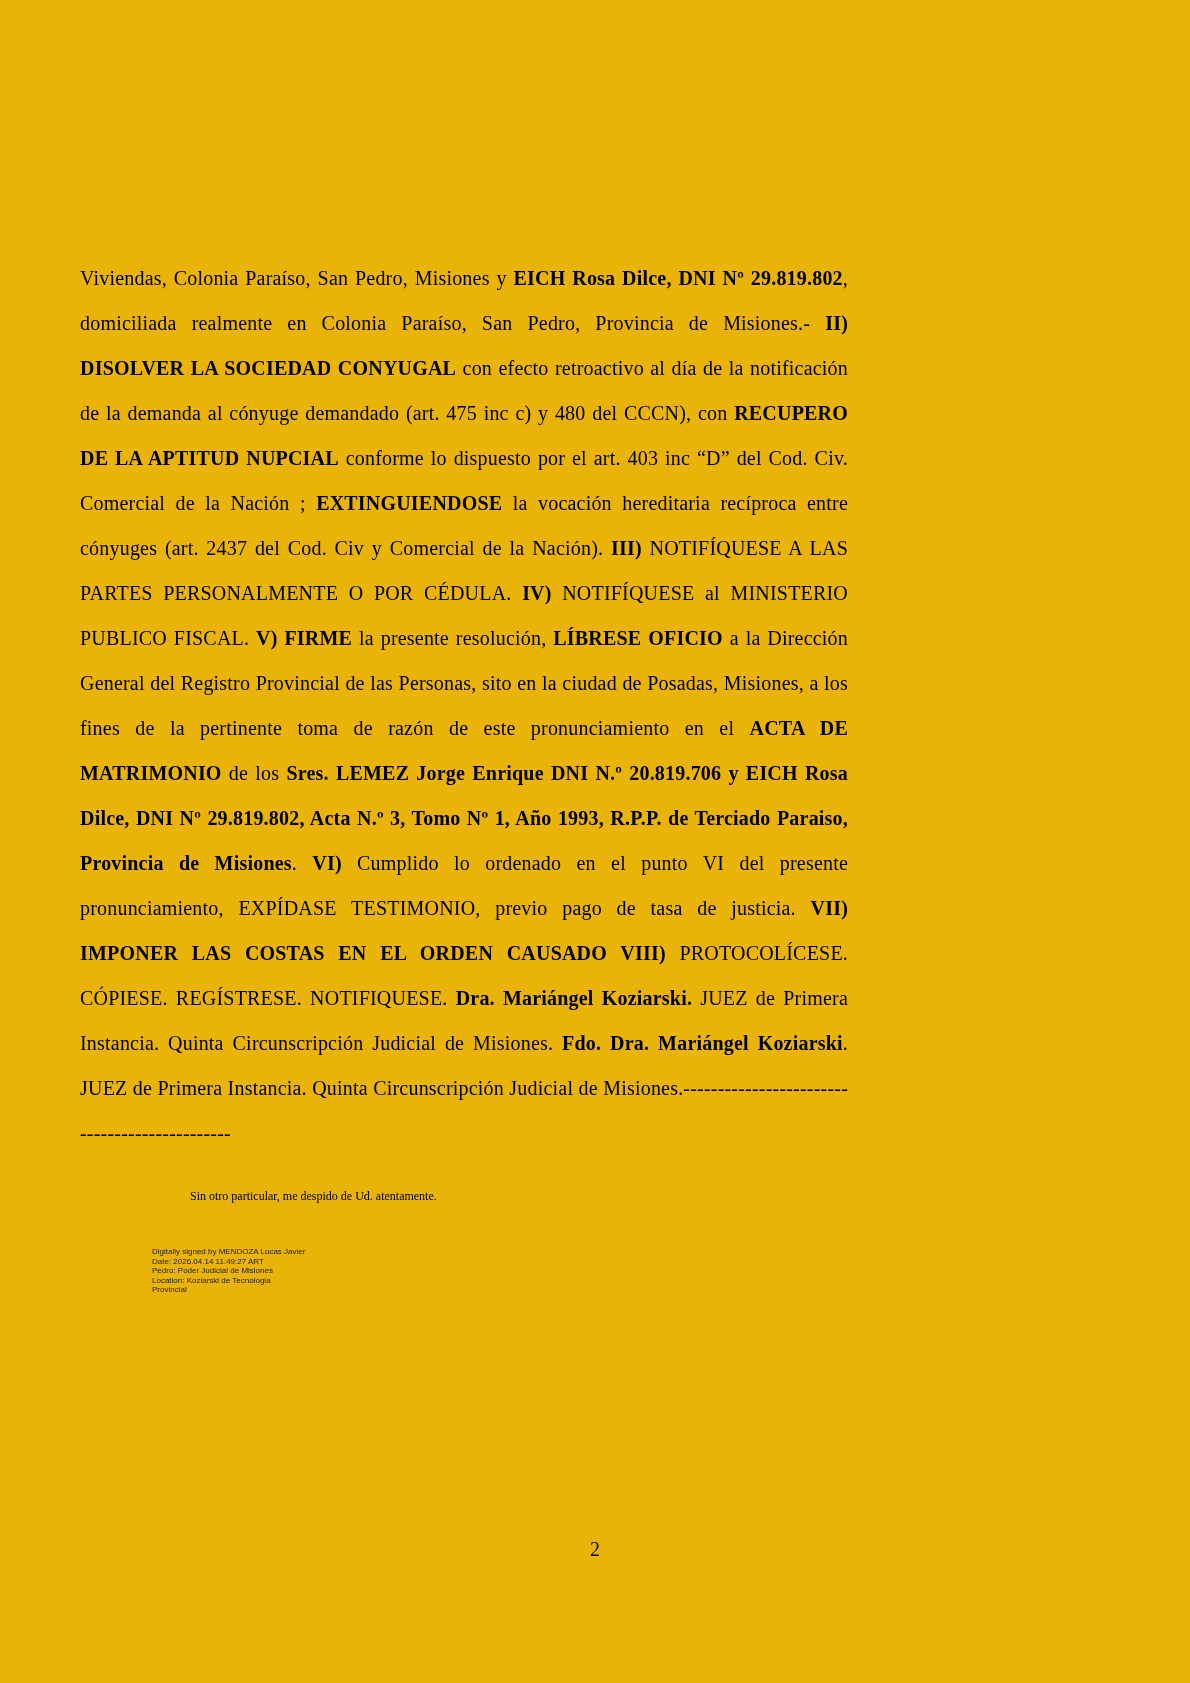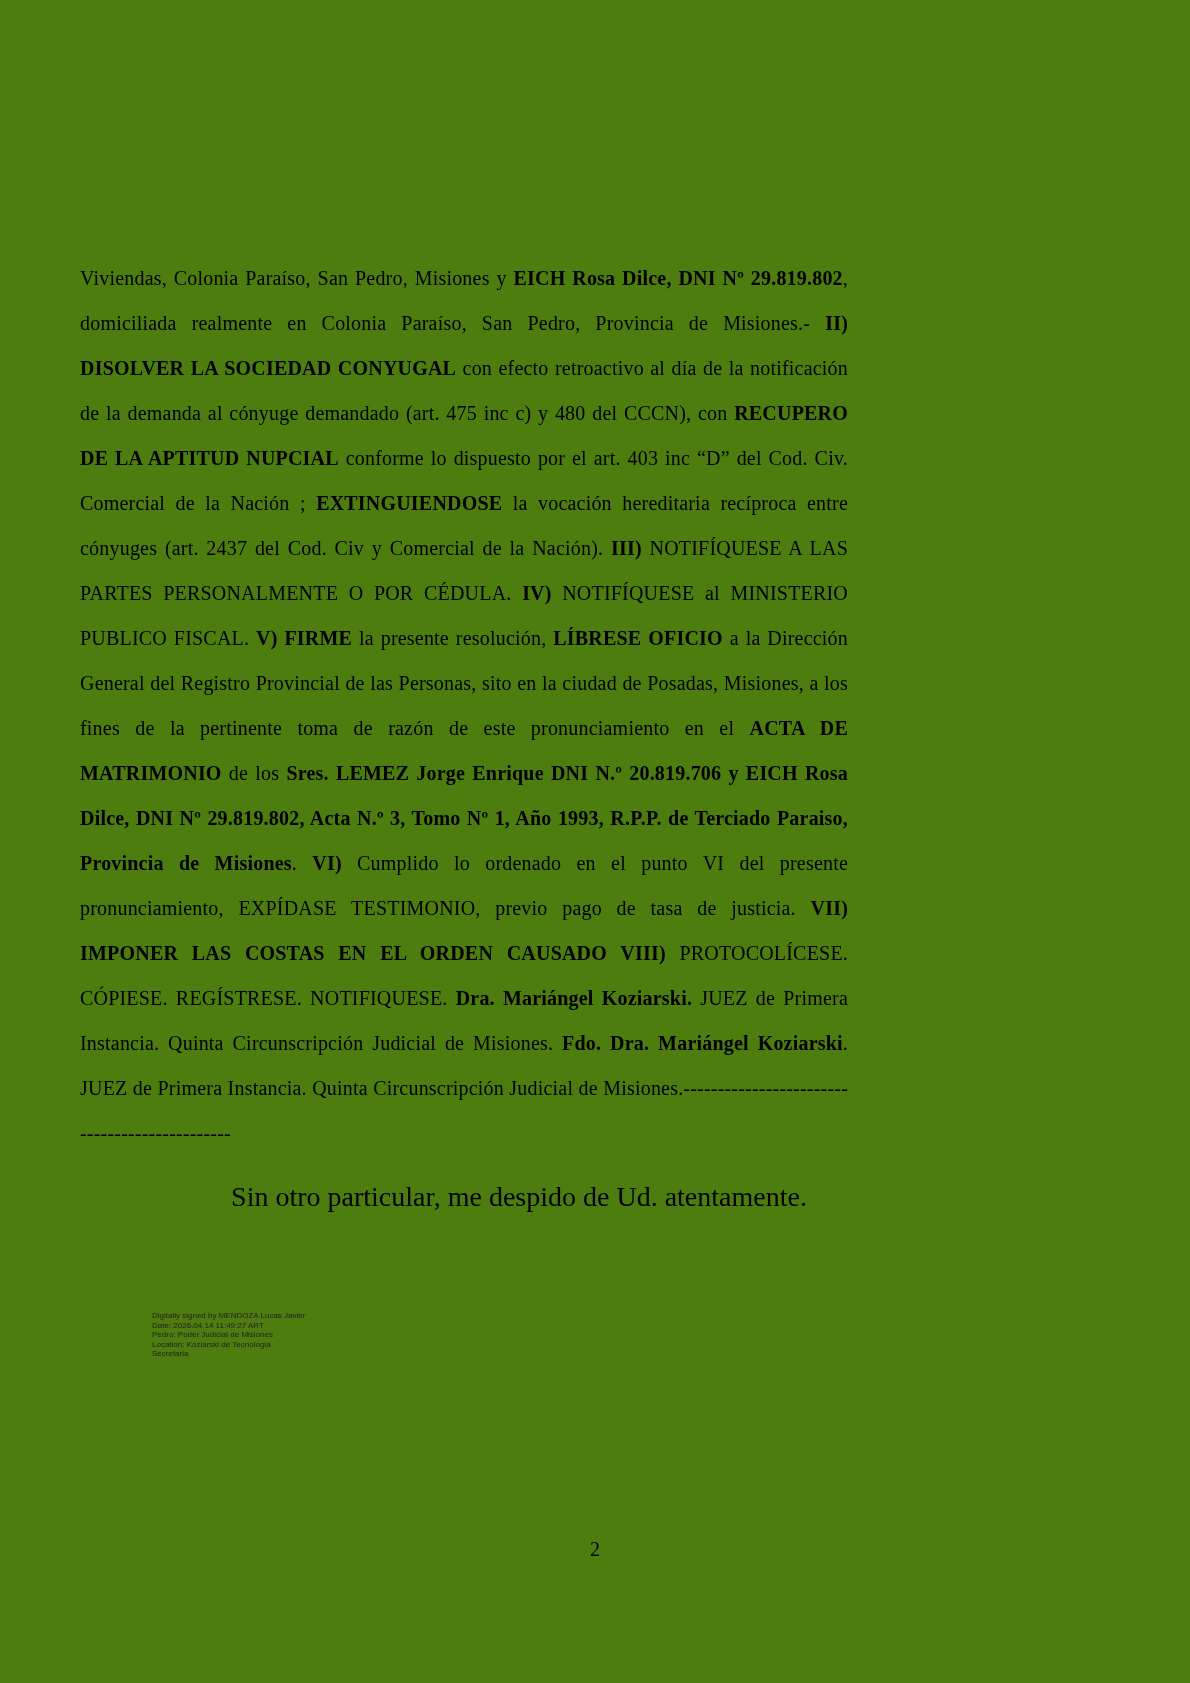--- a/index.html
+++ b/index.html
@@ -8,45 +8,44 @@
     width: 1190px;
     height: 1683px;
     position: relative;
     font-family: "Liberation Serif", serif;
     color: #000000;
     overflow: hidden;
   }
   .page {
     position: absolute;
     inset: 0;
-    background: #4d7c0f;
+    background: #eab308;
   }
   .content {
     position: absolute;
     left: 80px;
     top: 256px;
     width: 768px;
   }
   .main-para {
     font-size: 20px;
     line-height: 45px;
     text-align: justify;
     letter-spacing: 0.2px;
   }
   .main-para span { white-space: normal; }
   .main-para .bold { font-weight: bold; }
   .closing {
-    font-size: 28px;
+    font-size: 12px;
     line-height: 45px;
     margin-top: 18px;
     text-indent: 110px;
-    text-align: center;
   }
   .signature {
-    margin-top: 92px;
+    margin-top: 28px;
     margin-left: 72px;
     font-family: "Liberation Sans", sans-serif;
     font-size: 8px;
     line-height: 9.5px;
     color: #222222;
   }
   .page-number {
     position: absolute;
     top: 1538px;
     left: 0;
@@ -64,19 +63,19 @@
 
     <p class="main-para"><span>Viviendas, Colonia Paraíso, San Pedro, Misiones y </span><span class="bold">EICH Rosa Dilce, DNI Nº 29.819.802</span><span>, domiciliada realmente en Colonia Paraíso, San Pedro, Provincia de Misiones.- </span><span class="bold">II) DISOLVER LA SOCIEDAD CONYUGAL</span><span> con efecto retroactivo al día de la notificación de la demanda al cónyuge demandado (art. 475 inc c) y 480 del CCCN), con </span><span class="bold">RECUPERO DE LA APTITUD NUPCIAL</span><span> conforme lo dispuesto por el art. 403 inc “D” del Cod. Civ. Comercial de la Nación ; </span><span class="bold">EXTINGUIENDOSE</span><span> la vocación hereditaria recíproca entre cónyuges (art. 2437 del Cod. Civ y Comercial de la Nación). </span><span class="bold">III)</span><span> NOTIFÍQUESE A LAS PARTES PERSONALMENTE O POR CÉDULA. </span><span class="bold">IV)</span><span> NOTIFÍQUESE al MINISTERIO PUBLICO FISCAL. </span><span class="bold">V) FIRME</span><span> la presente resolución, </span><span class="bold">LÍBRESE OFICIO</span><span> a la Dirección General del Registro Provincial de las Personas, sito en la ciudad de Posadas, Misiones, a los fines de la pertinente toma de razón de este pronunciamiento en el </span><span class="bold">ACTA DE MATRIMONIO</span><span> de los </span><span class="bold">Sres. LEMEZ Jorge Enrique DNI N.º 20.819.706 y EICH Rosa Dilce, DNI Nº 29.819.802, Acta N.º 3, Tomo Nº 1, Año 1993, R.P.P. de Terciado Paraiso, Provincia de Misiones</span><span>. </span><span class="bold">VI)</span><span> Cumplido lo ordenado en el punto VI del presente pronunciamiento, EXPÍDASE TESTIMONIO, previo pago de tasa de justicia. </span><span class="bold">VII) IMPONER LAS COSTAS EN EL ORDEN CAUSADO VIII)</span><span> PROTOCOLÍCESE. CÓPIESE. REGÍSTRESE. NOTIFIQUESE. </span><span class="bold">Dra. Mariángel Koziarski.</span><span> JUEZ de Primera Instancia. Quinta Circunscripción Judicial de Misiones. </span><span class="bold">Fdo. Dra. Mariángel Koziarski</span><span>. JUEZ de Primera Instancia. Quinta Circunscripción Judicial de Misiones.----------------------------------------------</span></p>
 
     <p class="closing">Sin otro particular, me despido de Ud. atentamente.</p>
 
     <div class="signature">
       <div>Digitally signed by MENDOZA Lucas Javier</div>
       <div>Date: 2026.04.14 11:49:27 ART</div>
       <div>Pedro: Poder Judicial de Misiones</div>
       <div>Location: Koziarski de Tecnologia</div>
-      <div>Secretaria</div>
+      <div>Provincial</div>
     </div>
 
   </div>
 
   <div class="page-number">2</div>
 </div>
 
 </body></html>

